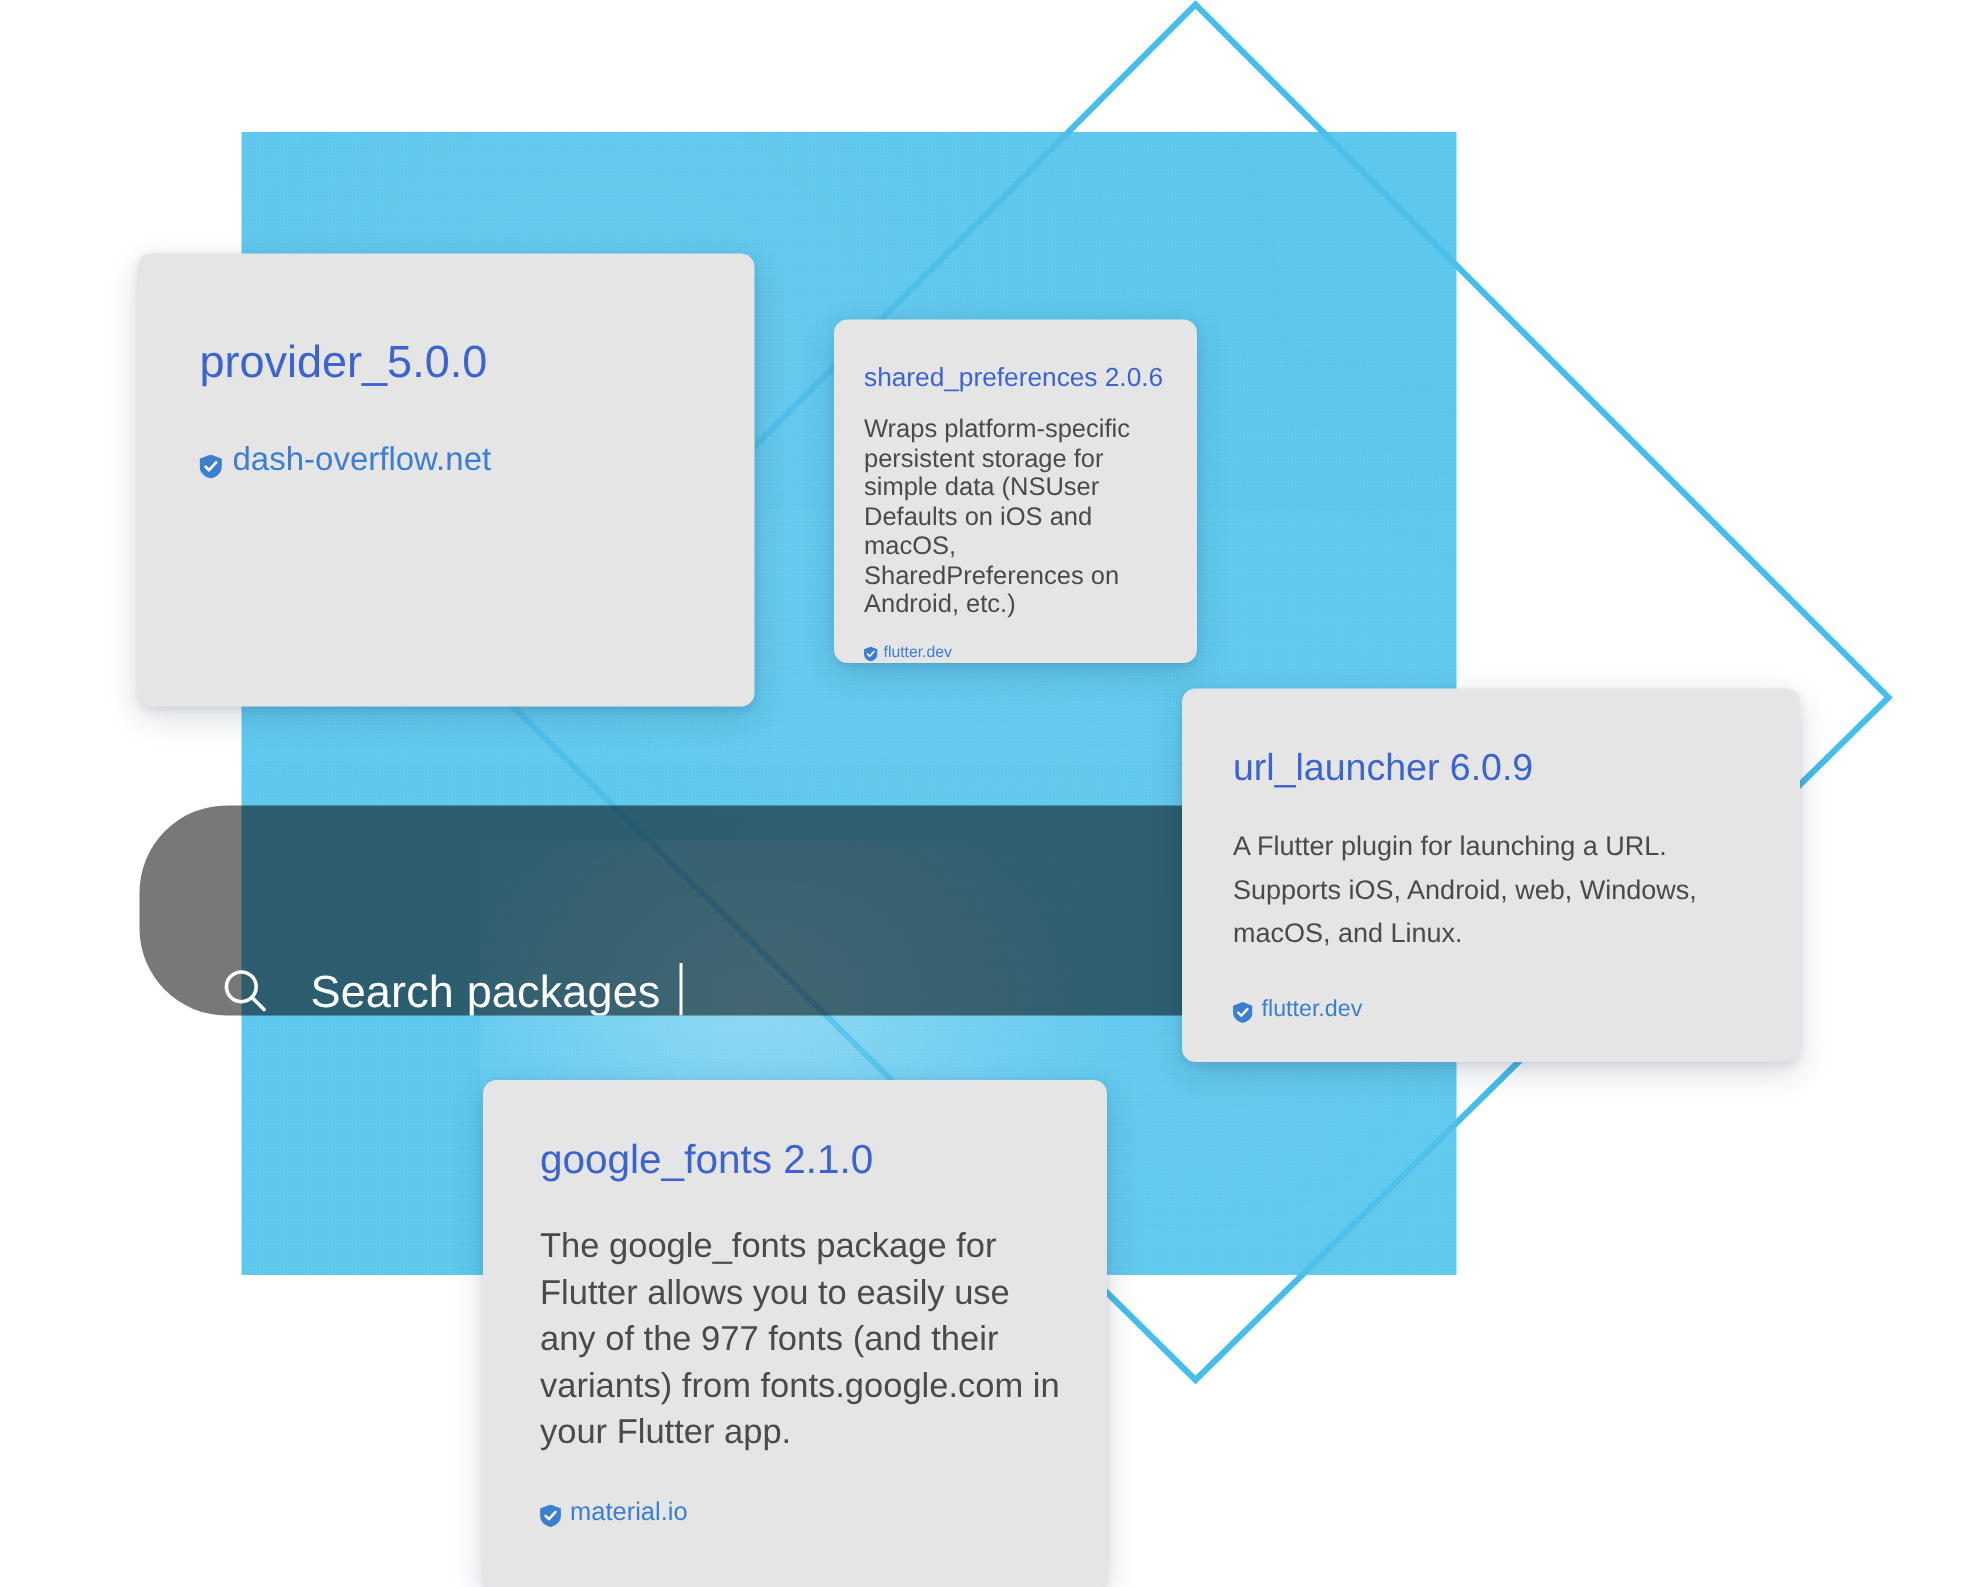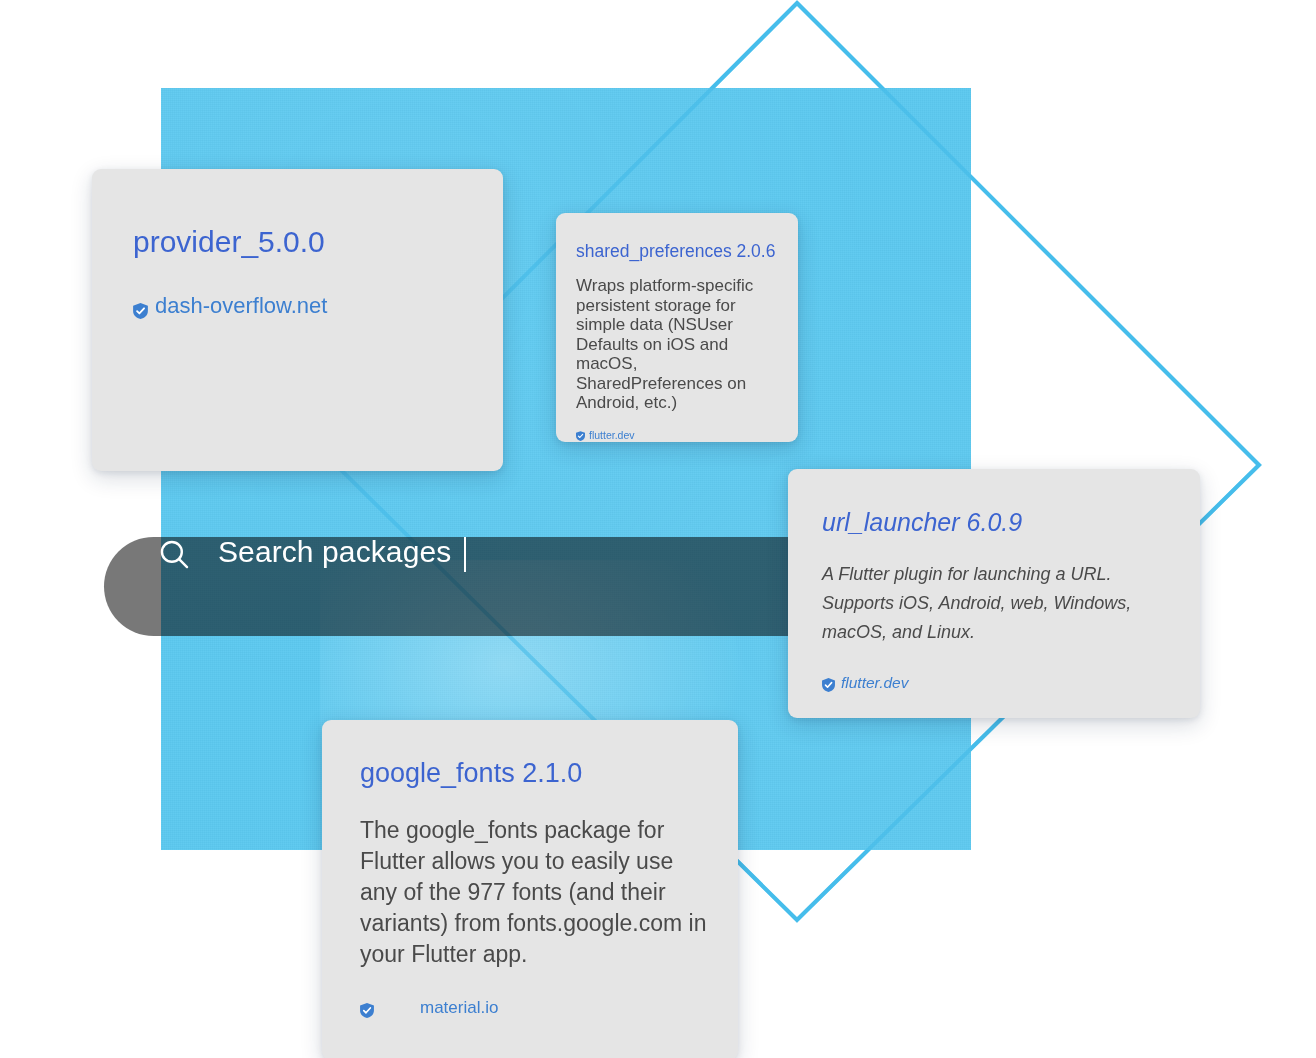--- a/index.html
+++ b/index.html
@@ -64,30 +64,30 @@
 
   
   .diamond-layer.over {
     z-index: 4;
     opacity: .55;
   }
 
   
   .searchbar {
     position: absolute;
-    left: 104px;
+    left: 93px;
     top: 537px;
     width: 696px;
-    height: 99px;
+    height: 140px;
     z-index: 6;
     border-top-left-radius: 58px;
     border-bottom-left-radius: 58px;
     background: rgba(0, 0, 0, 0.53);
     display: flex;
-    align-items: flex-start;
+    align-items: flex-end;
     overflow: hidden;
   }
   .searchbar .sb-icon {
     margin-left: 53px;
     width: 34px;
     height: 34px;
     flex: none;
     display: block;
   }
   .searchbar .sb-text {
@@ -153,41 +153,40 @@
     height: 229px;
   }
   #card-shared .pkg-name  { margin: 28px 0 0 20px; font-size: 17.5px; }
   #card-shared .pkg-desc  { margin: 14px 18px 2px 20px; font-size: 17px; line-height: 19.5px; }
   #card-shared .publisher { margin: 16px 0 0 20px; font-size: 10.5px; }
   #card-shared .publisher .shield { width: 9px; height: 10px; margin-right: 4px; }
 
   
   #card-url {
     left: 788px;
-    top: 469px;
+    top: 459px;
     width: 412px;
     height: 249px;
-    font-style: italic;
   }
   #card-url .pkg-name  { margin: 39px 0 0 34px; font-size: 25px; }
   #card-url .pkg-desc  { margin: 23px 30px 0 34px; font-size: 18px; line-height: 29px; }
   #card-url .publisher { margin: 27px 0 0 34px; font-size: 15.5px; }
   #card-url .publisher .shield { width: 13px; height: 14px; margin-right: 6px; }
 
   
   #card-fonts {
     left: 322px;
     top: 720px;
     width: 416px;
     height: 340px;
     z-index: 9;
   }
   #card-fonts .pkg-name  { margin: 38px 0 0 38px; font-size: 27px; }
   #card-fonts .pkg-desc  { margin: 26px 28px 0 38px; font-size: 23px; line-height: 31px; }
-  #card-fonts .publisher { margin: 28px 0 0 38px; font-size: 17px; gap: 40px; }
+  #card-fonts .publisher { margin: 28px 0 0 38px; font-size: 17px; }
   #card-fonts .publisher .shield { width: 14px; height: 15px; margin-right: 6px; }
 </style>
 </head>
 <body>
 
 <div class="stage">
 
   <svg class="diamond-layer" viewBox="0 0 1316 1058" preserveAspectRatio="none">
     <polygon points="797,3 1259,465 797,920 336,465" fill="none" stroke="#4fc3f0" stroke-width="4"></polygon>
   </svg>

